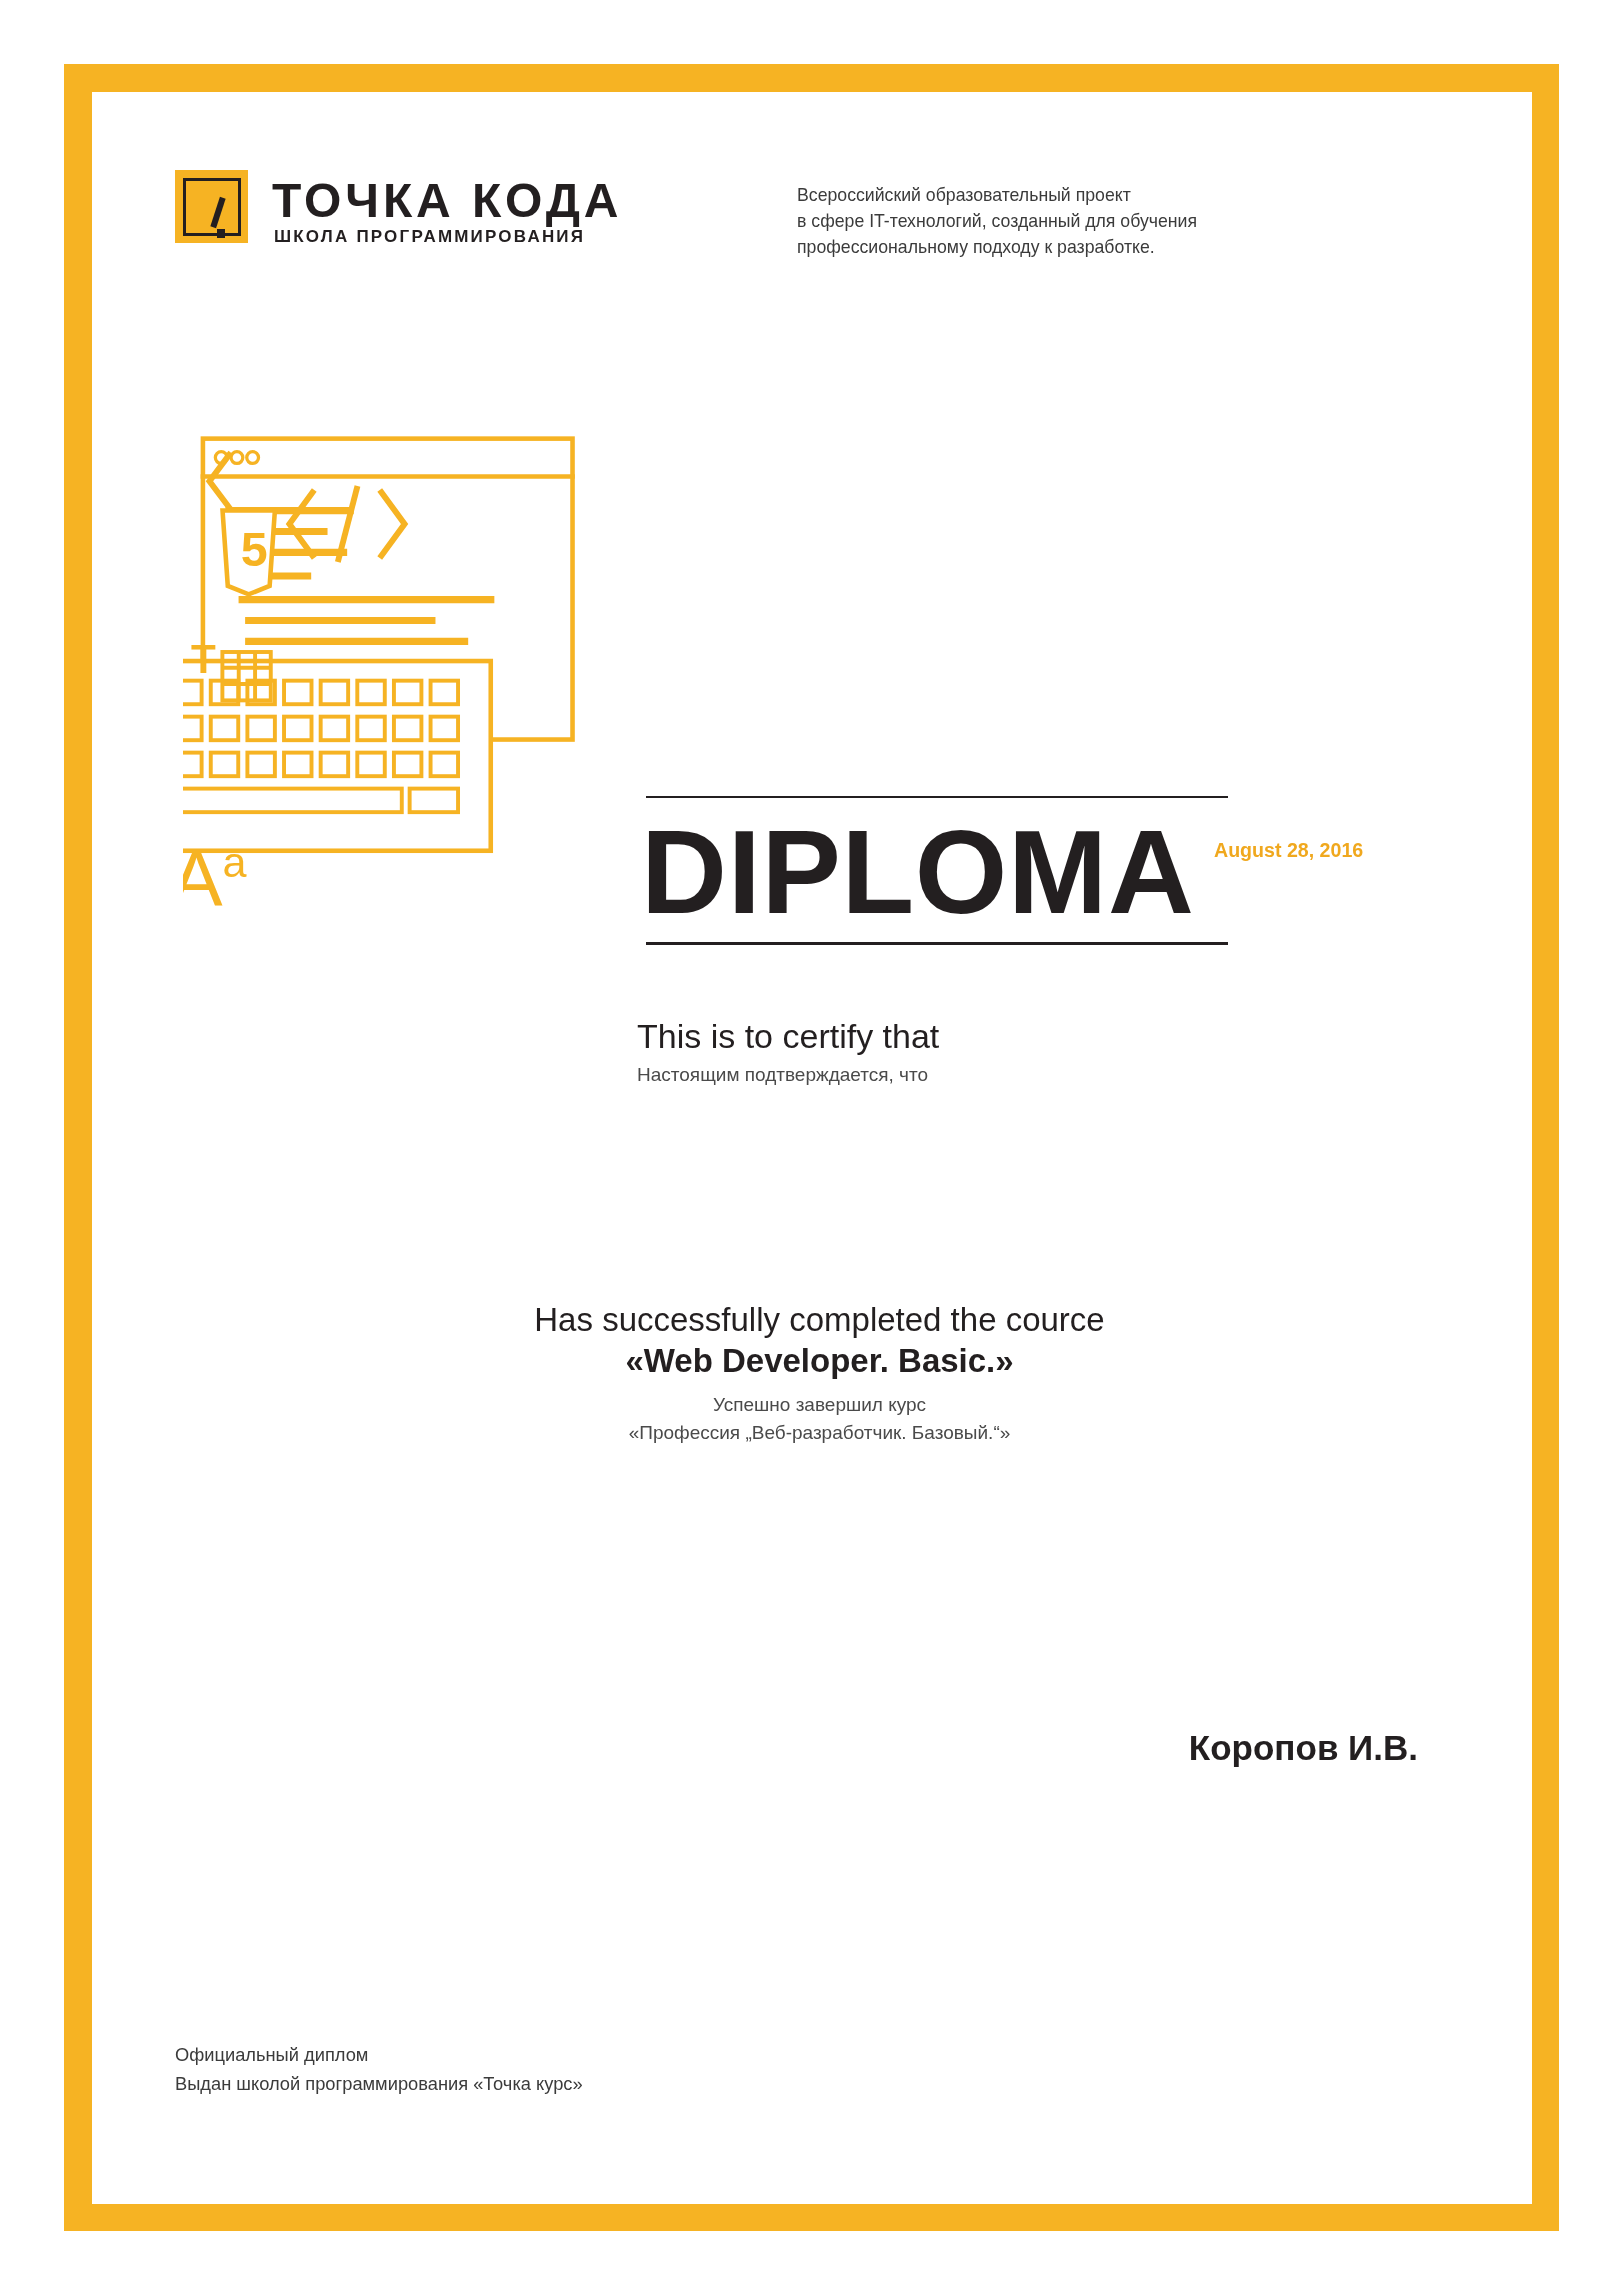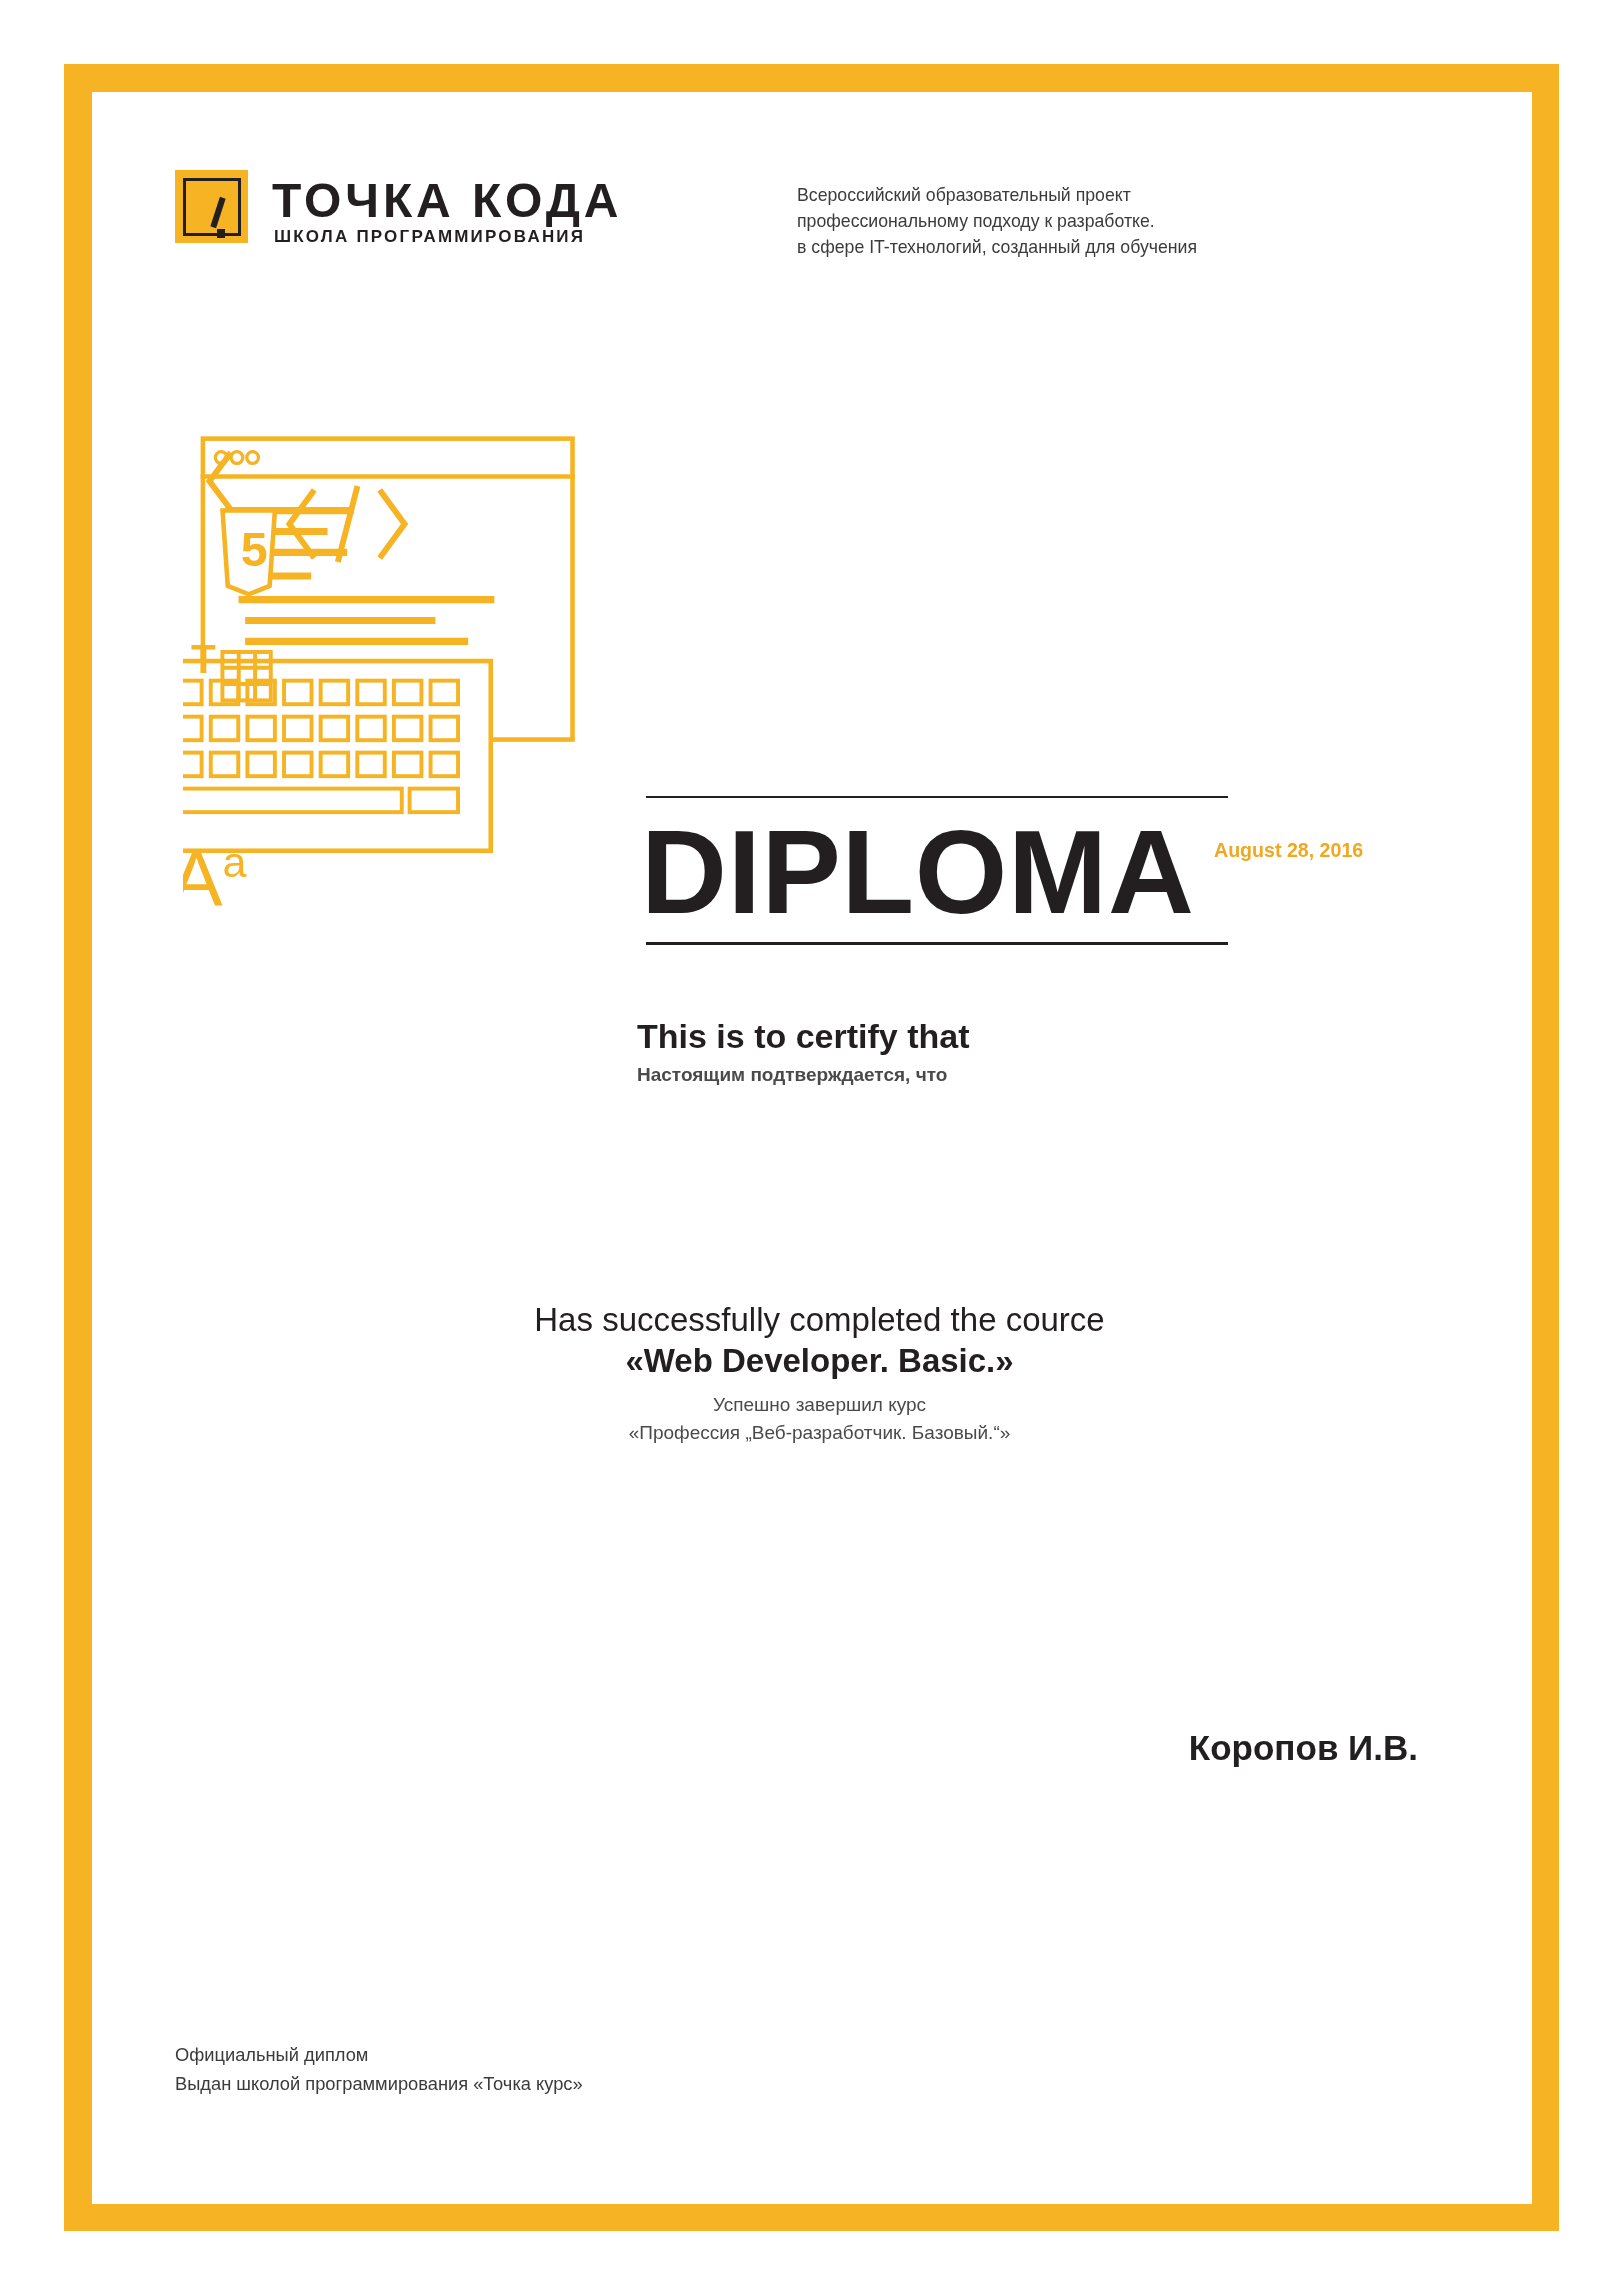--- a/index.html
+++ b/index.html
@@ -160,21 +160,20 @@
     color: #f0a81e;
     white-space: nowrap;
   }
 
   
   .certify {
     position: absolute;
     left: 637px;
     top: 1016px;
     width: 785px;
-    font-weight: bold;
   }
   .certify .en {
     font-size: 34px;
     line-height: 41px;
     color: #231f20;
     white-space: nowrap;
   }
   .certify .ru {
     margin-top: 5.2px;
     font-size: 19px;
@@ -268,22 +267,22 @@
         <div class="logo-slash"></div>
         <div class="logo-dot"></div>
       </div>
     </div>
     <div class="logo-title">ТОЧКА КОДА</div>
     <div class="logo-sub">ШКОЛА ПРОГРАММИРОВАНИЯ</div>
   </div>
 
   <div class="header-desc">
     <div>Всероссийский образовательный проект</div>
+    <div>в сфере IT-технологий, созданный для обучения</div>
     <div>профессиональному подходу к разработке.</div>
-    <div>в сфере IT-технологий, созданный для обучения</div>
   </div>
 
   <div class="illus">
     <svg width="694" height="628" viewBox="0 0 1060 960" fill="none" stroke="#f6b323" stroke-width="7" stroke-linecap="square">
 
       <g>
         <rect x="30" y="30" width="565" height="460" fill="#ffffff" stroke="#f6b323"></rect>
         <line x1="30" y1="88" x2="595" y2="88"></line>
         <circle cx="58" cy="59" r="9" stroke-width="5"></circle>
         <circle cx="82" cy="59" r="9" stroke-width="5"></circle>

